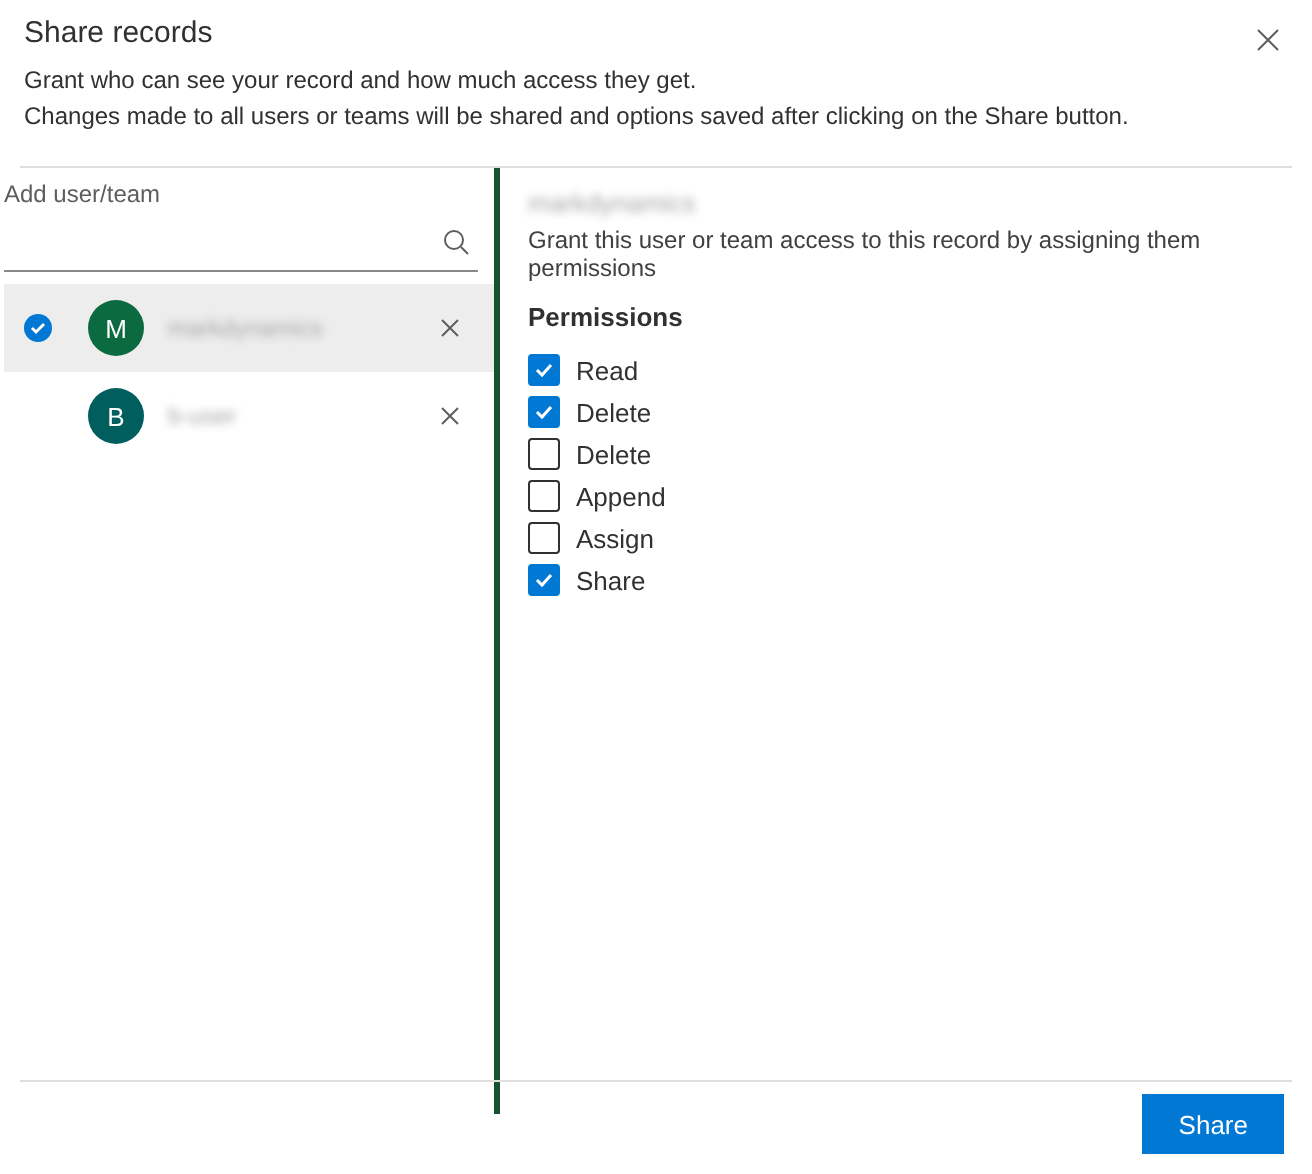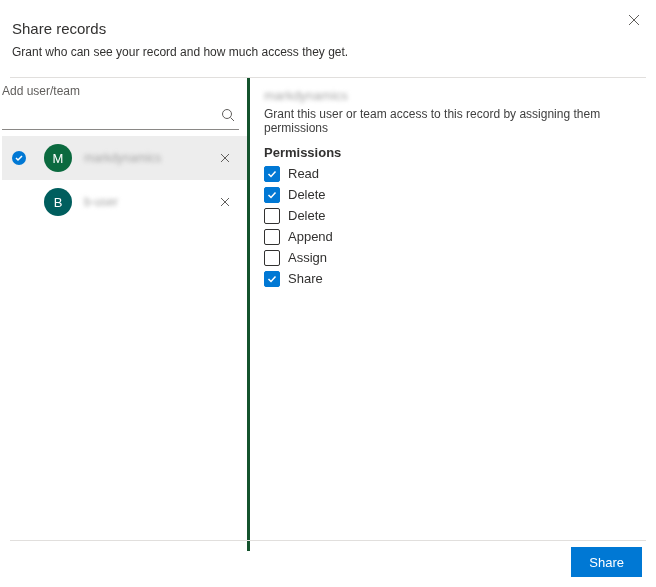--- a/index.html
+++ b/index.html
@@ -6,21 +6,21 @@
     body {
       font-family: 'Segoe UI', Tahoma, sans-serif;
       font-size: 13px;
       color: #323130;
       background: #fff;
       width: 656px;
       height: 587px;
       position: relative;
     }
     .header {
-      padding: 20px 16px 8px 12px;
+      padding: 8px 16px 8px 12px;
       position: relative;
     }
     .title {
       font-size: 15px;
       font-weight: 400;
       margin-bottom: 6px;
     }
     .close-btn {
       position: absolute;
       top: 12px;
@@ -153,21 +153,21 @@
       color: #404040;
       margin-bottom: 10px;
     }
     .perm-heading {
       font-size: 13px;
       font-weight: 600;
       margin-bottom: 6px;
     }
     .perm-row {
       display: flex;
-      align-items: flex-start;
+      align-items: flex-end;
       height: 21px;
       margin-bottom: 0;
       cursor: pointer;
     }
     .checkbox {
       width: 16px;
       height: 16px;
       border: 1px solid #323130;
       border-radius: 2px;
       margin-right: 8px;
@@ -210,20 +210,21 @@
 <body>
 
 <div class="header">
   <div class="title">Share records</div>
   <div class="close-btn">
     <svg width="12" height="12" viewBox="0 0 12 12">
         <path d="M1 1 L11 11 M11 1 L1 11" stroke="currentColor" stroke-width="1" fill="none"></path>
       </svg>
   </div>
   <div class="subtitle">Grant who can see your record and how much access they get.</div>
+  <div class="subtitle">Changes made to all users or teams will be shared and options saved after clicking on the Share button.</div>
 </div>
 
 <div class="divider"></div>
 
 <div class="content">
   <div class="left-pane">
     <div class="add-label">Add user/team</div>
     <div class="search-box">
       <input class="search-input" type="text" value="" style="">
       <span class="search-icon">

